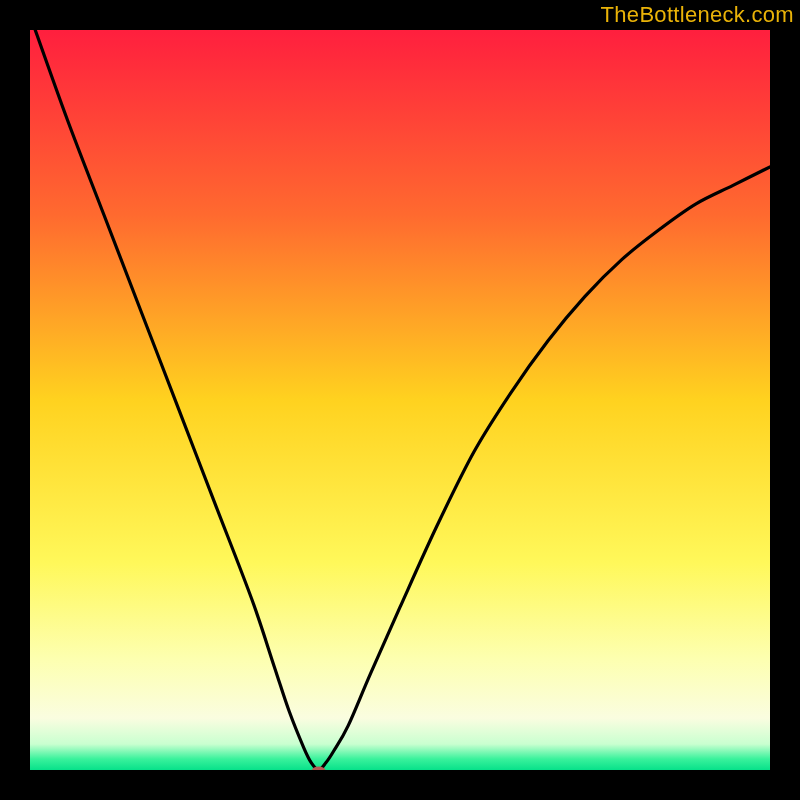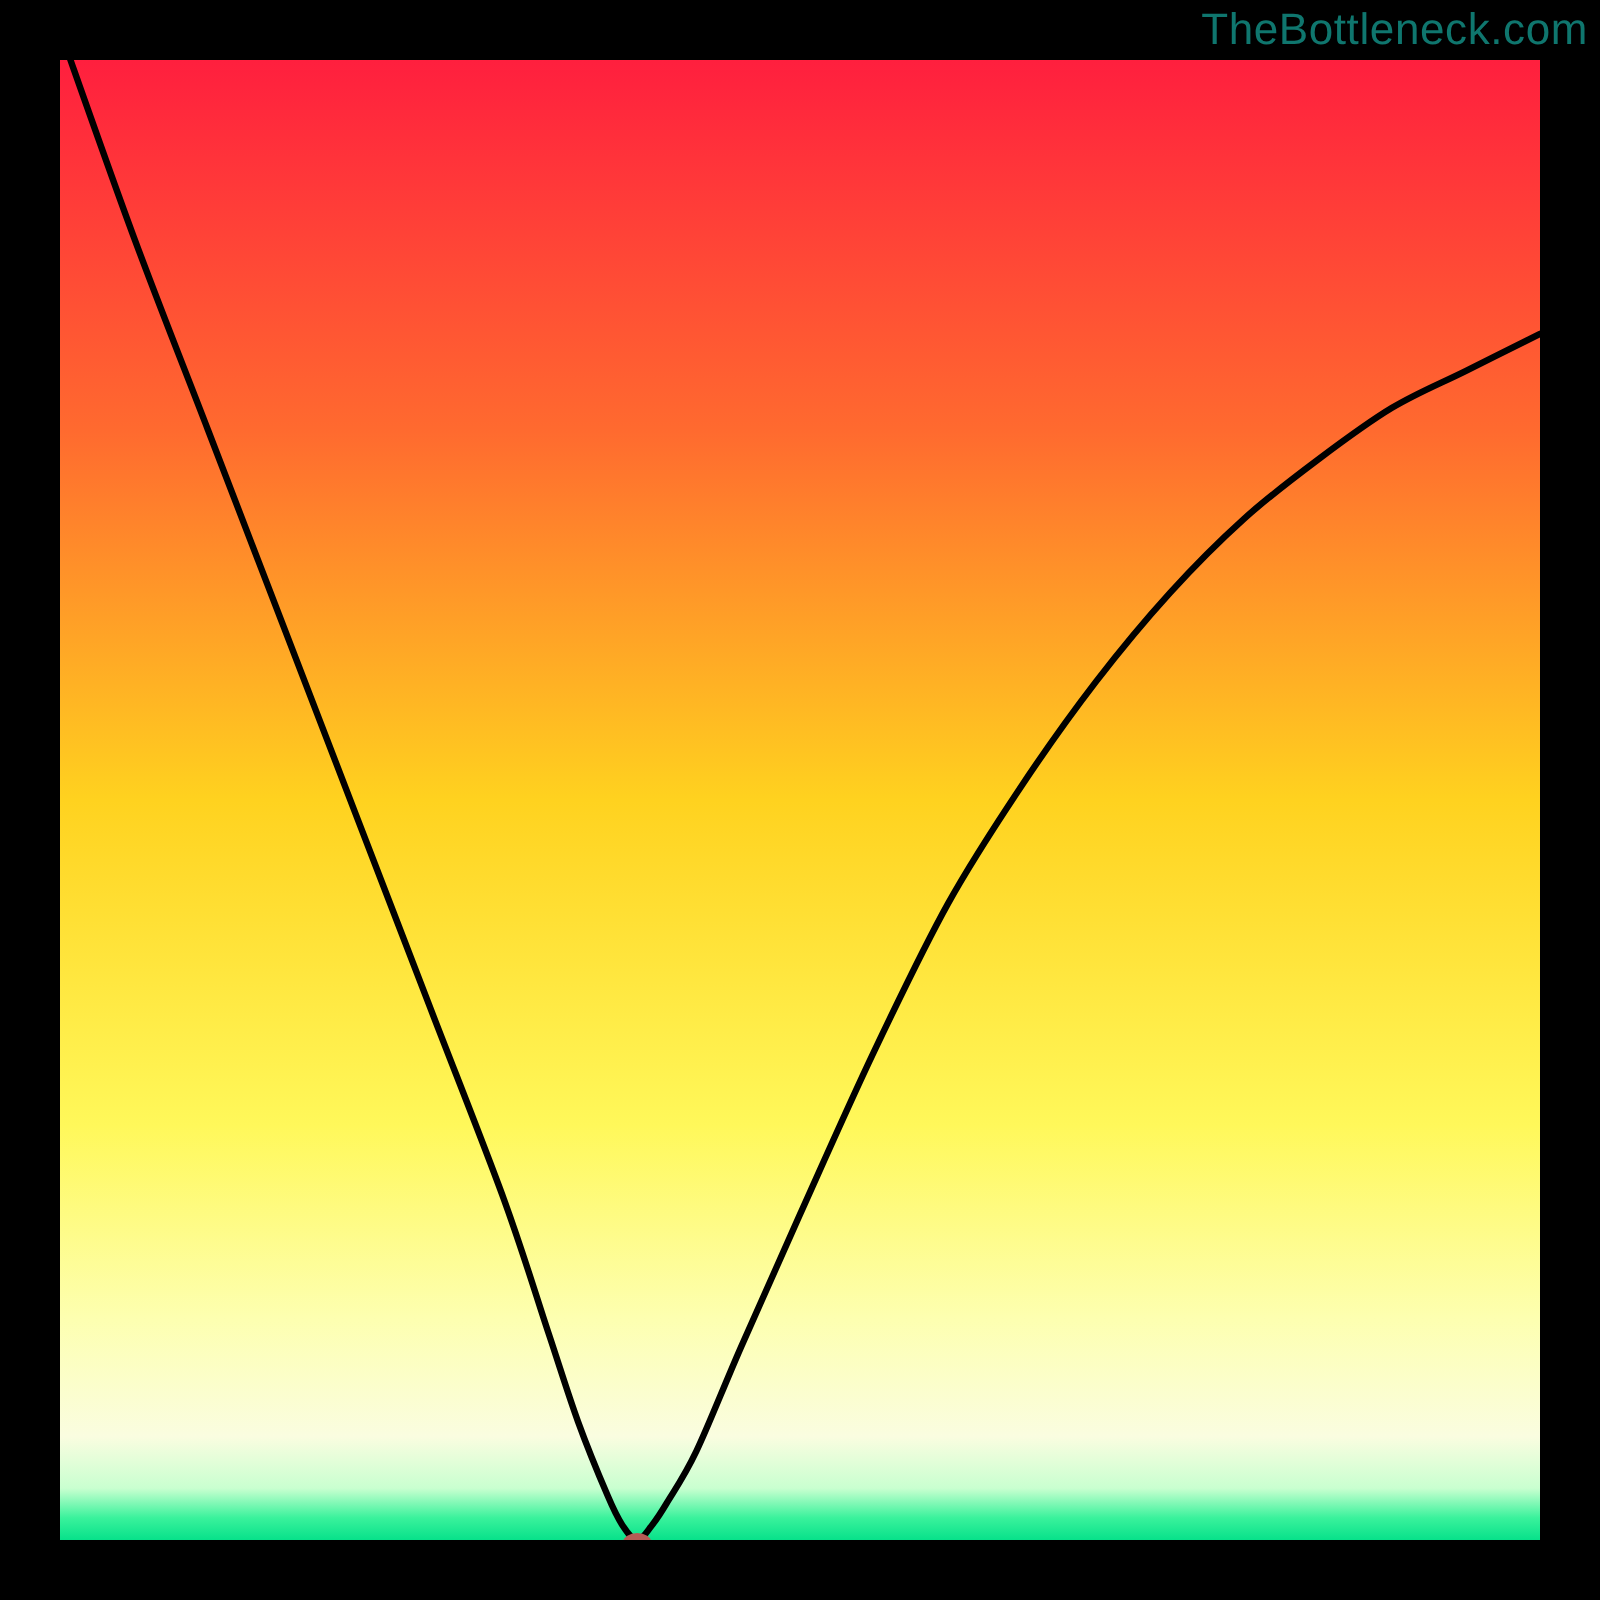--- a/index.html
+++ b/index.html
@@ -16,21 +16,21 @@
     top: 0;
     left: 0;
     width: 800px;
     height: 800px;
     background: #000000;
   }
   .watermark {
     position: absolute;
     top: 2px;
     right: 6px;
-    color: #0f766e;
+    color: #eab308;
     font-size: 22px;
     font-weight: 500;
     letter-spacing: 0.3px;
     z-index: 10;
   }
   svg {
     display: block;
   }
 </style>
 </head>

